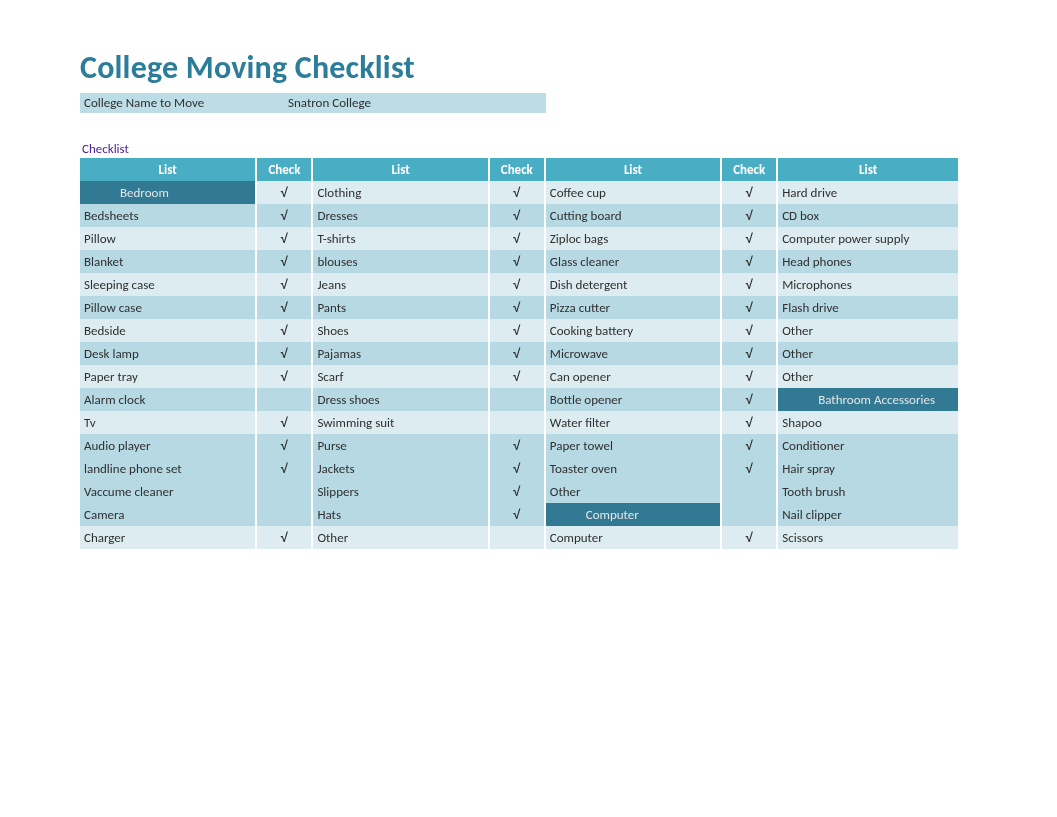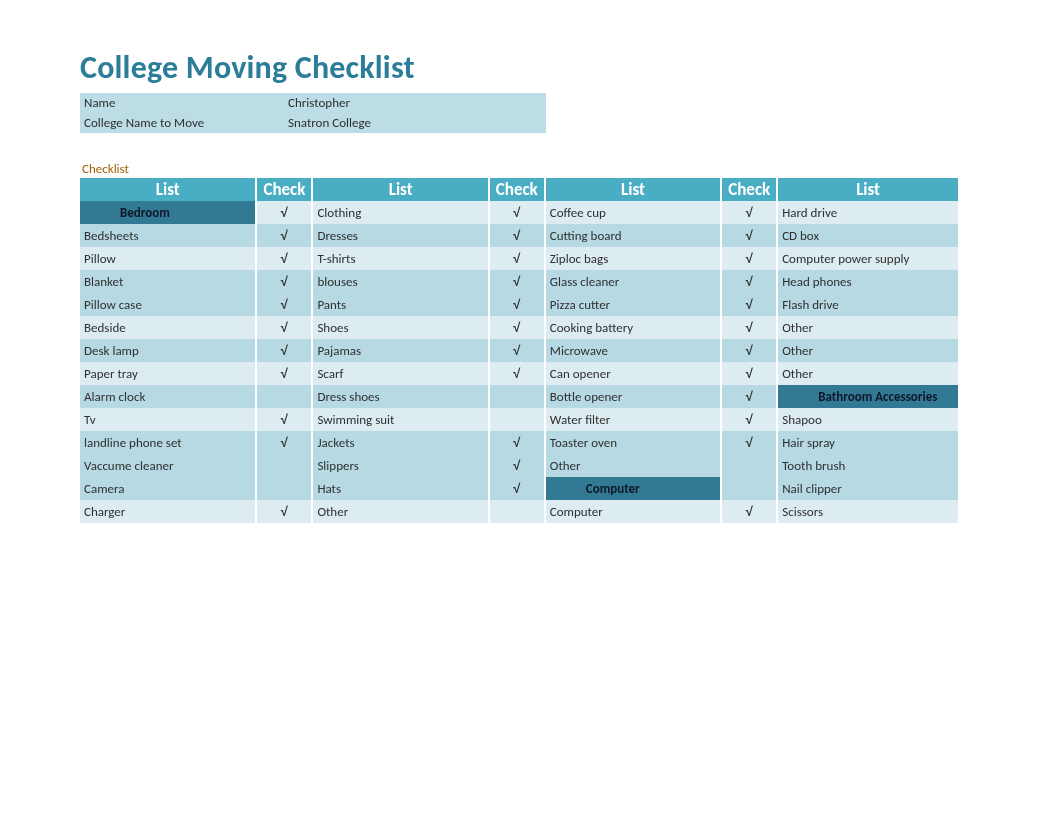--- a/index.html
+++ b/index.html
@@ -31,21 +31,21 @@
     width: 204px;
     padding-left: 4px;
   }
   .info-block .value {
     flex: 1;
     padding-left: 4px;
   }
   .checklist-label {
     font-size: 13px;
     margin: 28px 0 2px 2px;
-    color: #a16207;
+    color: #4c1d95;
   }
   table.checklist {
     border-collapse: collapse;
     width: 878px;
     font-size: 13px;
   }
   table.checklist th, table.checklist td {
     padding: 0;
     height: 23px;
     line-height: 23px;
@@ -53,55 +53,51 @@
     vertical-align: middle;
     border-right: 2px solid #fff;
   }
   table.checklist th:last-child, table.checklist td:last-child { border-right: none; }
 
   table.checklist thead th {
     background: #49adc4;
     color: #fff;
     font-weight: 700;
     text-align: center;
-    font-size: 17px;
+    font-size: 13px;
   }
   col.col-list  { width: 164px; }
   col.col-check { width: 52px; }
   col.col-list-last { width: 168px; }
 
   tbody tr.odd  td { background: #dcecf1; }
   tbody tr.even td { background: #b6d9e4; }
 
   tbody td.list-cell { padding-left: 4px; }
   tbody td.check-cell {
     text-align: center;
     font-family: "Arial Black", Arial, sans-serif;
     font-weight: 900;
     font-size: 13px;
   }
   tbody td.section {
     background: #327a93 !important;
-    color: #0f172a;
-    font-weight: 700;
+    color: #e5e5e5;
+    font-weight: 400;
     padding-left: 40px;
   }
 </style>
 </head>
 <body>
 
 <div class="page">
 
   <h1 class="title">College Moving Checklist</h1>
 
   <div class="info-block">
-    <div class="row">
-      <div class="label">Name</div>
-      <div class="value">Christopher</div>
-    </div>
     <div class="row">
       <div class="label">College Name to Move</div>
       <div class="value">Snatron College</div>
     </div>
   </div>
 
   <div class="checklist-label">Checklist</div>
 
   <table class="checklist">
     <colgroup>
@@ -154,20 +150,29 @@
         </tr>
         <tr class="even">
           <td class="list-cell">Blanket</td>
           <td class="check-cell">√</td>
           <td class="list-cell">blouses</td>
           <td class="check-cell">√</td>
           <td class="list-cell">Glass cleaner</td>
           <td class="check-cell">√</td>
           <td class="list-cell">Head phones</td>
         </tr>
+        <tr class="odd">
+          <td class="list-cell">Sleeping case</td>
+          <td class="check-cell">√</td>
+          <td class="list-cell">Jeans</td>
+          <td class="check-cell">√</td>
+          <td class="list-cell">Dish detergent</td>
+          <td class="check-cell">√</td>
+          <td class="list-cell">Microphones</td>
+        </tr>
         <tr class="even">
           <td class="list-cell">Pillow case</td>
           <td class="check-cell">√</td>
           <td class="list-cell">Pants</td>
           <td class="check-cell">√</td>
           <td class="list-cell">Pizza cutter</td>
           <td class="check-cell">√</td>
           <td class="list-cell">Flash drive</td>
         </tr>
         <tr class="odd">
@@ -207,20 +212,29 @@
           <td class="list-cell section">Bathroom Accessories</td>
         </tr>
         <tr class="odd">
           <td class="list-cell">Tv</td>
           <td class="check-cell">√</td>
           <td class="list-cell">Swimming suit</td>
           <td class="check-cell"></td>
           <td class="list-cell">Water filter</td>
           <td class="check-cell">√</td>
           <td class="list-cell">Shapoo</td>
+        </tr>
+        <tr class="even">
+          <td class="list-cell">Audio player</td>
+          <td class="check-cell">√</td>
+          <td class="list-cell">Purse</td>
+          <td class="check-cell">√</td>
+          <td class="list-cell">Paper towel</td>
+          <td class="check-cell">√</td>
+          <td class="list-cell">Conditioner</td>
         </tr>
         <tr class="even">
           <td class="list-cell">landline phone set</td>
           <td class="check-cell">√</td>
           <td class="list-cell">Jackets</td>
           <td class="check-cell">√</td>
           <td class="list-cell">Toaster oven</td>
           <td class="check-cell">√</td>
           <td class="list-cell">Hair spray</td>
         </tr>

